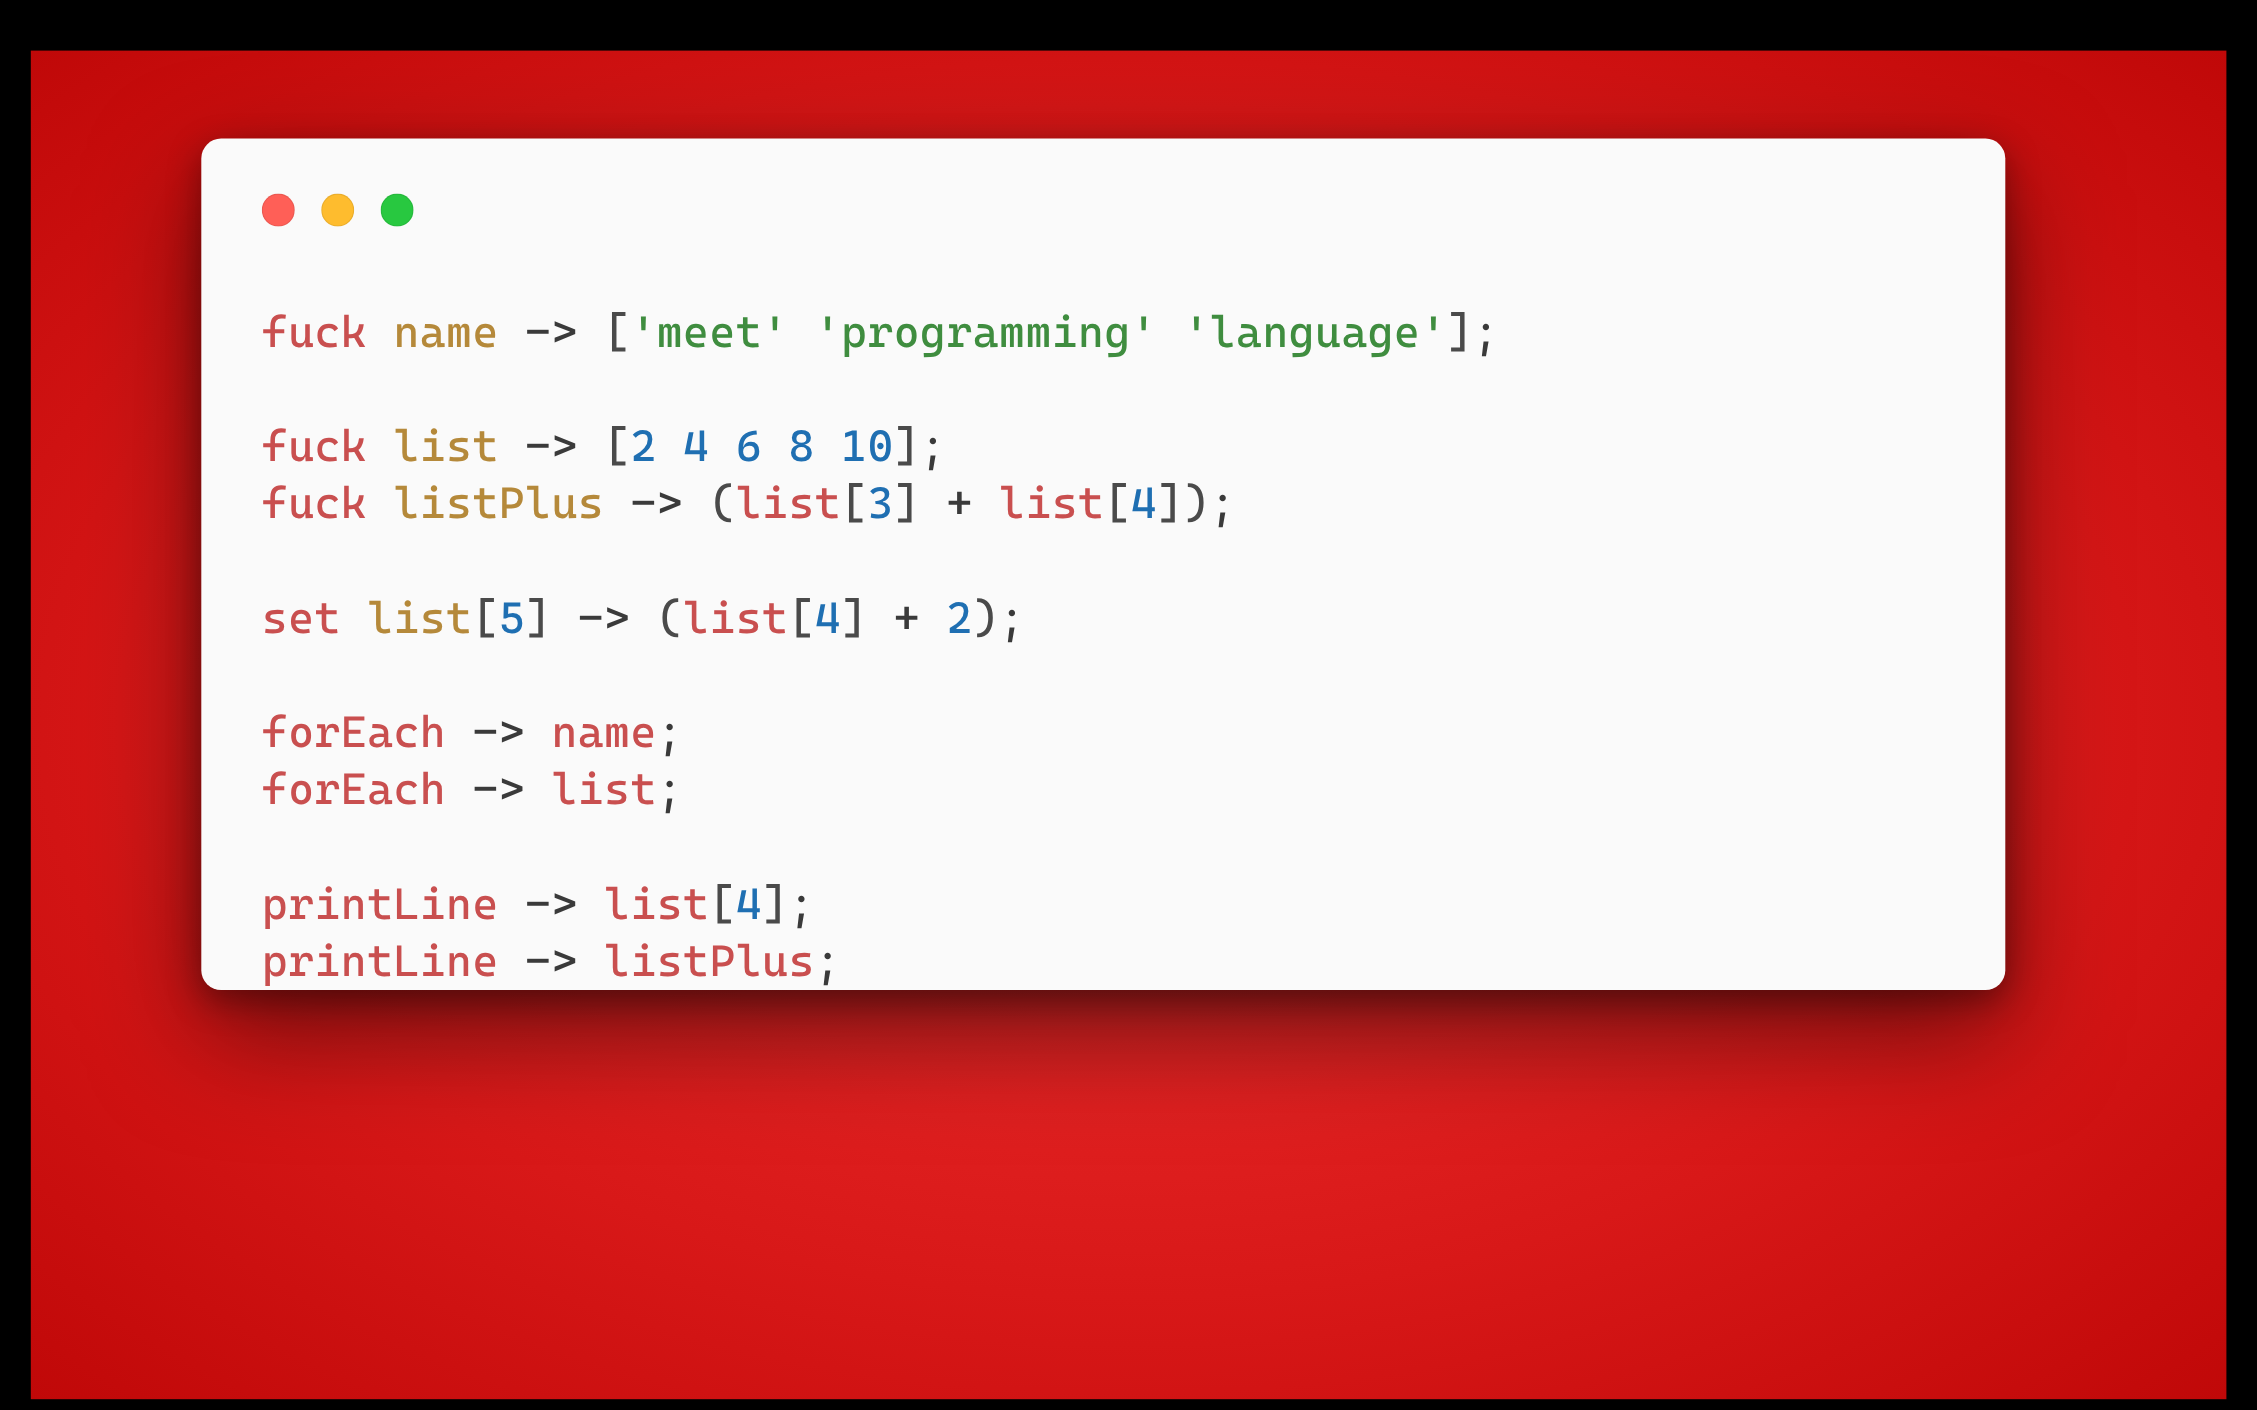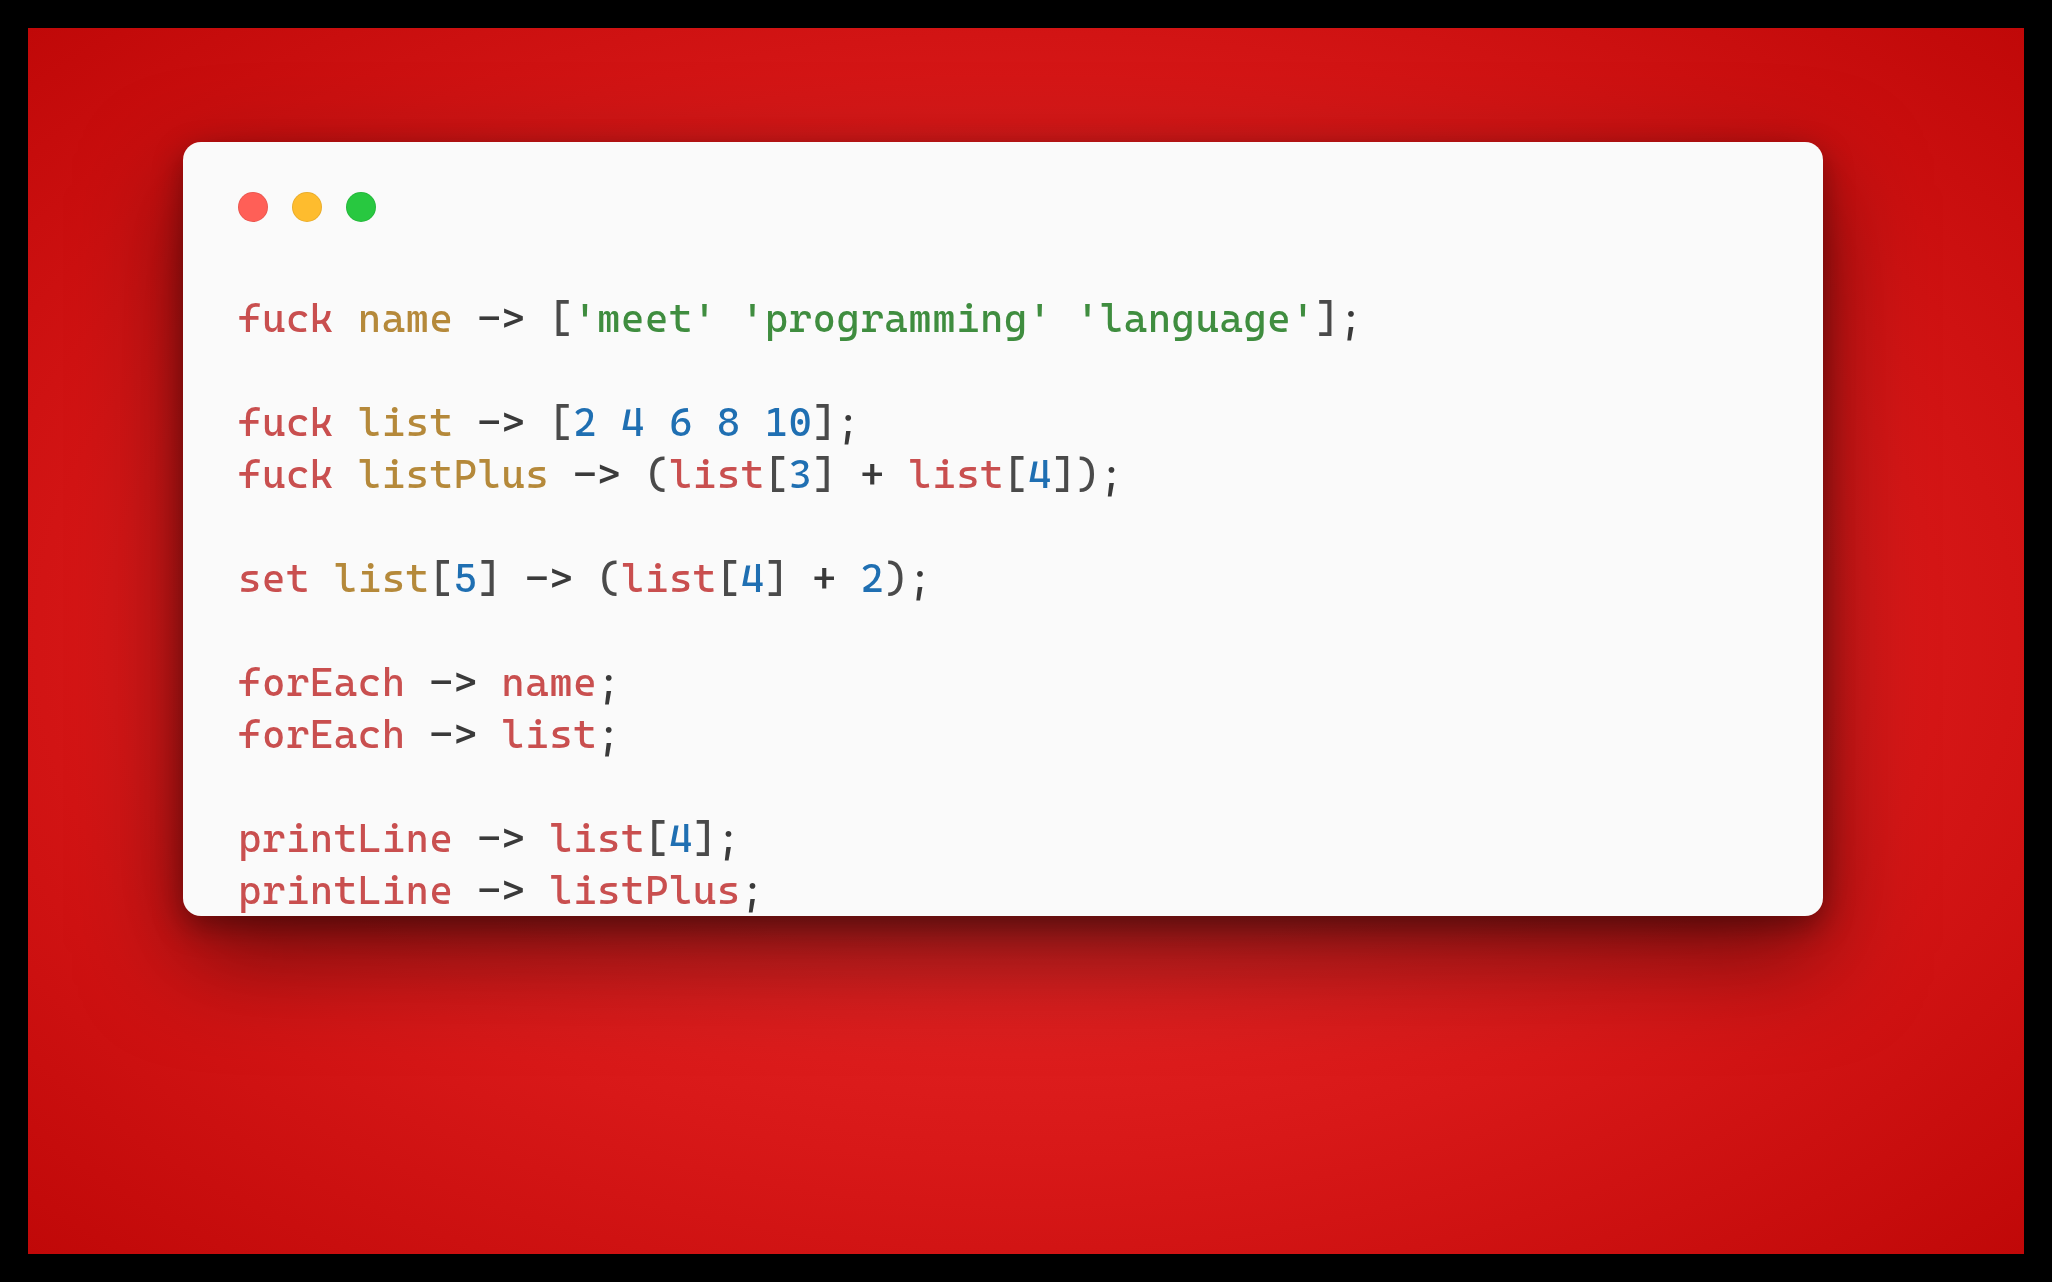--- a/index.html
+++ b/index.html
@@ -14,22 +14,23 @@
       padding: 28px;
       overflow: hidden;
     }
     .canvas {
       width: 100%;
       height: 100%;
       background: radial-gradient(ellipse at center, #f03030 0%, #d81818 60%, #c00808 100%);
       display: flex;
       align-items: flex-start;
       justify-content: flex-start;
-      padding-top: 114px;
+      padding-top: 80px;
       padding-left: 155px;
+      margin-top: 18px;
     }
     .window {
       width: 1640px;
       background: #fafafa;
       border-radius: 18px;
       box-shadow: 0 40px 100px rgba(0,0,0,0.5), 0 10px 30px rgba(0,0,0,0.35);
       padding: 50px 55px 0 55px;
       overflow: hidden;
     }
     .titlebar {

